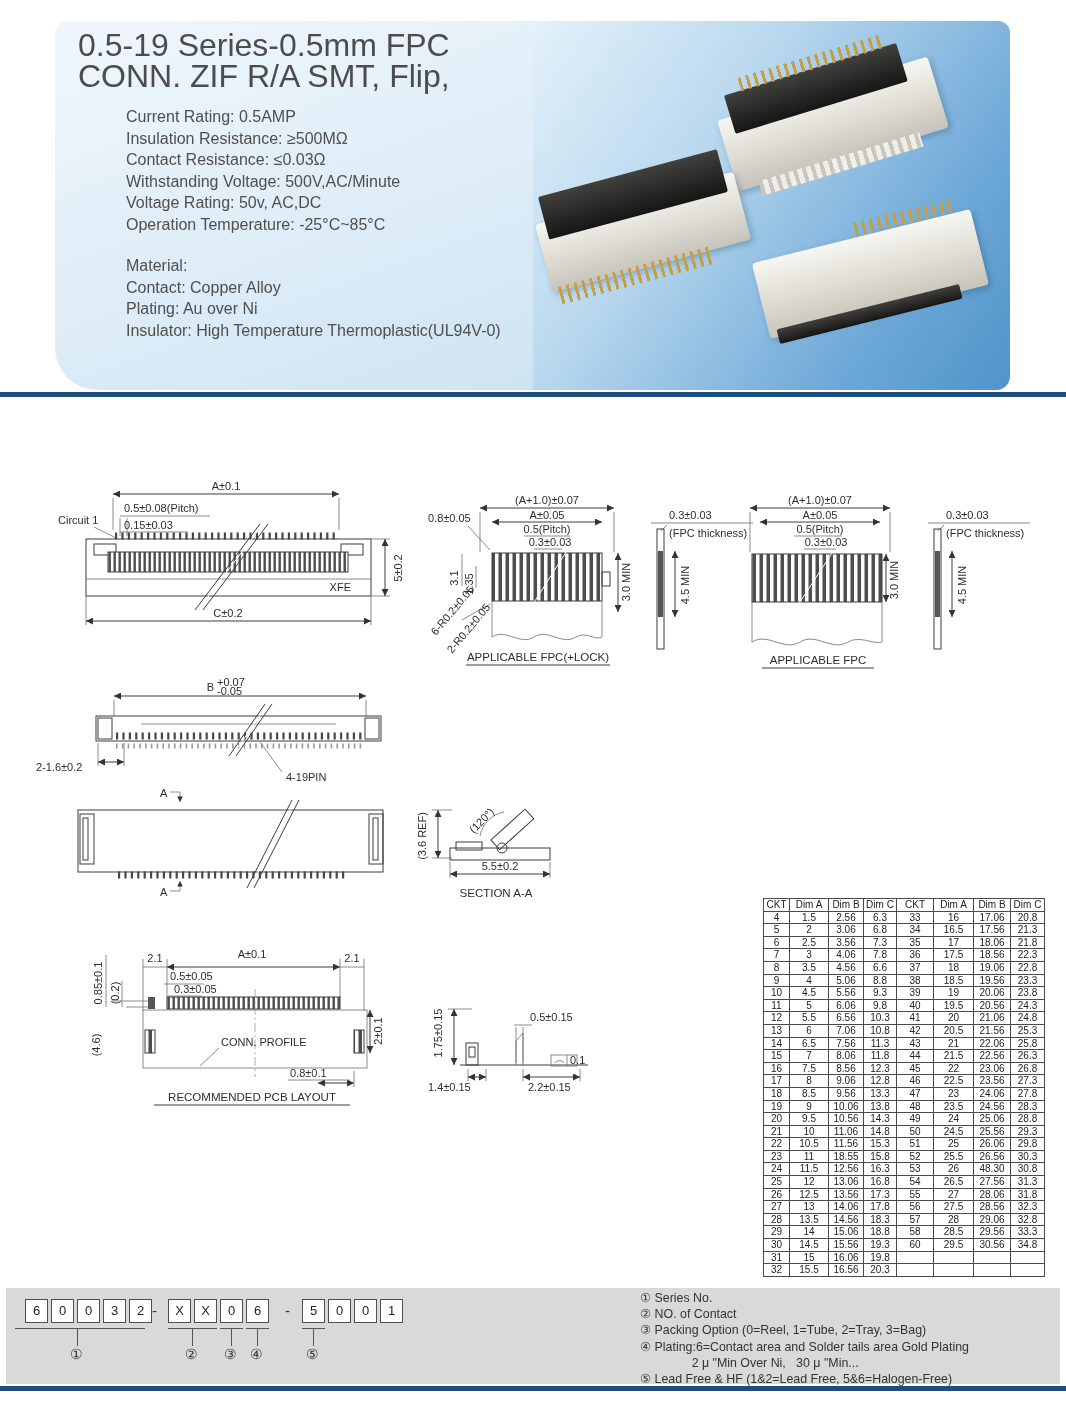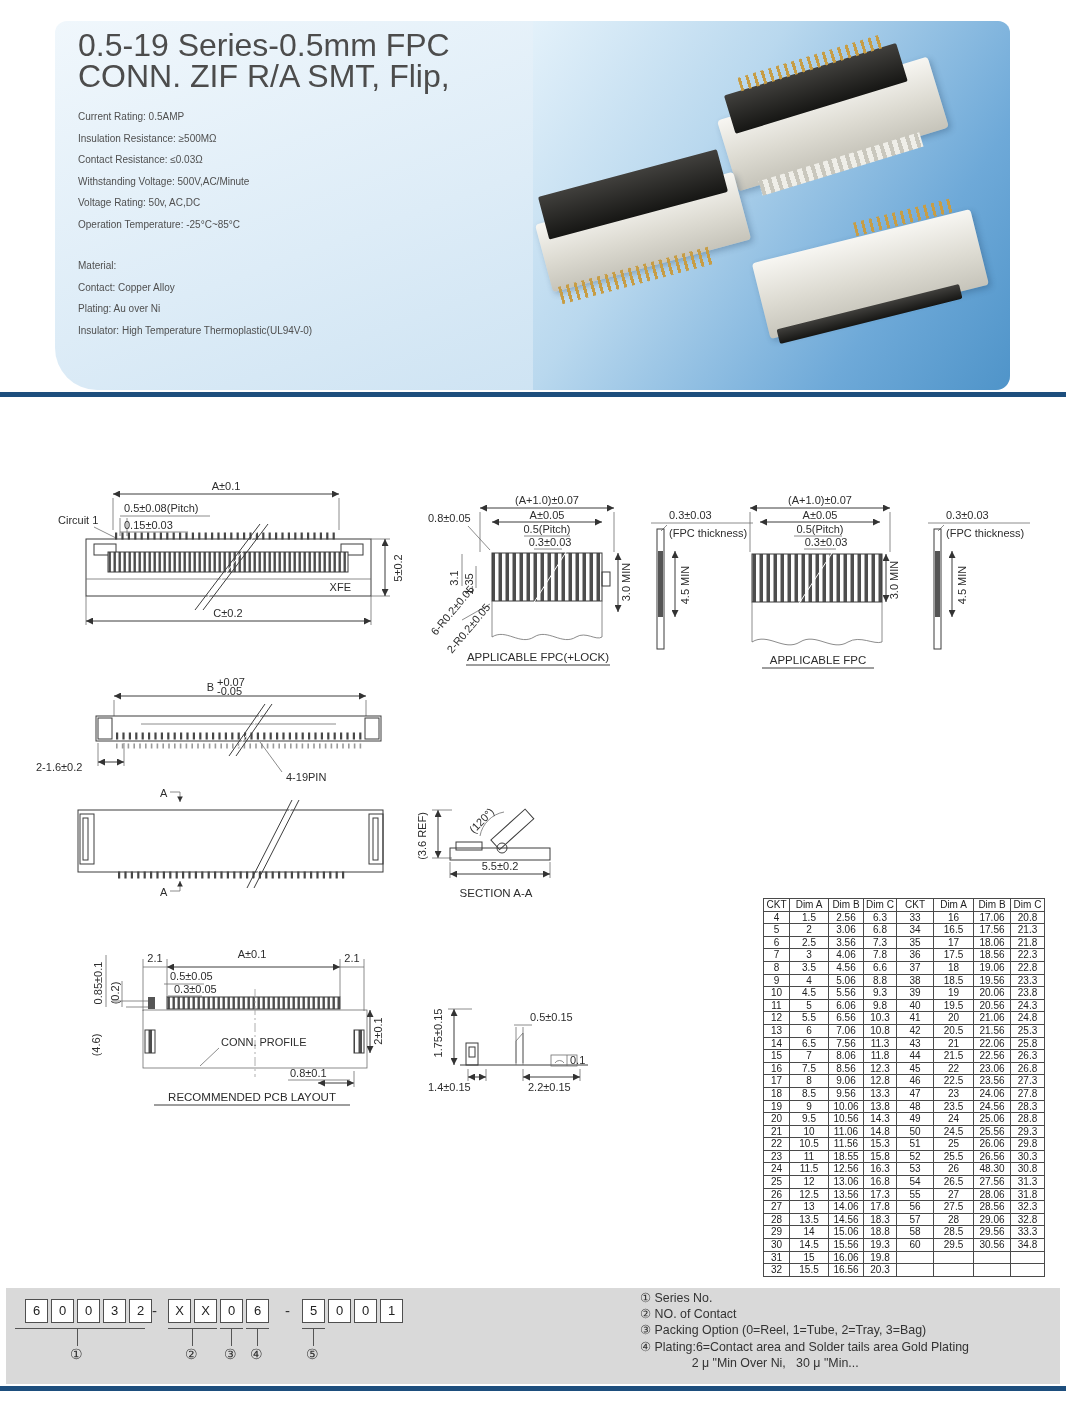--- a/index.html
+++ b/index.html
@@ -5,21 +5,21 @@
   html,body{margin:0;padding:0;background:#fff;font-family:"Liberation Sans",sans-serif;}
   .page{position:relative;width:1066px;height:1401px;background:#fff;overflow:hidden;}
 
   
   .hpanel{position:absolute;left:55px;top:21px;width:955px;height:369px;
     border-radius:12px 12px 14px 42px;overflow:hidden;
     background:linear-gradient(160deg,#f0f7fc 0%,#ddecf7 45%,#c3ddf0 100%);}
   .htext{position:absolute;left:23px;top:9px;width:450px;color:#4a4a4a;}
   .title-line{font-size:32px;line-height:31px;color:#4c4c4c;}
   .spec-block{margin-top:14px;}
-  .spec-line{font-size:10px;line-height:21.5px;color:#4f4f4f;}
+  .spec-line{font-size:16px;line-height:21.5px;color:#4f4f4f;margin-left:48px;}
   .mat-block{margin-top:20px;}
 
   .photo{position:absolute;right:0;top:0;width:477px;height:369px;
     background:linear-gradient(125deg,#e3f1fa 0%,#b9d8ee 35%,#6ea9d8 75%,#4f94c9 100%);}
   .conn{position:absolute;}
   .conn .cbody{position:absolute;background:linear-gradient(180deg,#f7f6f2,#dddbd2 55%,#c6c4ba);border-radius:4px;box-shadow:2px 3px 6px rgba(25,55,90,.3);}
   .conn .cblack{position:absolute;background:linear-gradient(180deg,#41403d,#161614);border-radius:2px;}
   .conn .cpins{position:absolute;background:repeating-linear-gradient(90deg,#c79d45 0 3px,rgba(0,0,0,0) 3px 8px);}
   .conn .cridges{position:absolute;background:repeating-linear-gradient(90deg,#c9c7bd 0 4px,#efeee8 4px 9px);}
 
@@ -765,17 +765,18 @@
         <span class="pn-m">⑤</span>
       </div>
 
     <div class="legend">
 
     <div class="legend-line">① Series No.</div>
         <div class="legend-line">② NO. of Contact</div>
         <div class="legend-line">③ Packing Option (0=Reel, 1=Tube, 2=Tray, 3=Bag)</div>
         <div class="legend-line">④ Plating:6=Contact area and Solder tails area Gold Plating</div>
         <div class="legend-line">               2 μ "Min Over Ni,   30 μ "Min...</div>
+        <div class="legend-line">⑤ Lead Free &amp; HF (1&amp;2=Lead Free, 5&amp;6=Halogen-Free)</div>
       </div>
   </div>
 
   <div class="divider-b"></div>
 </div>
 
 </body></html>

